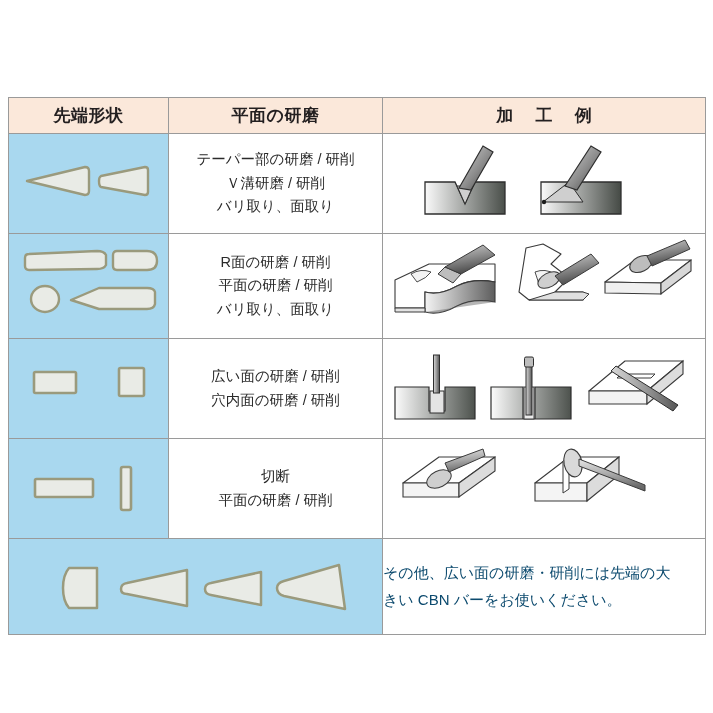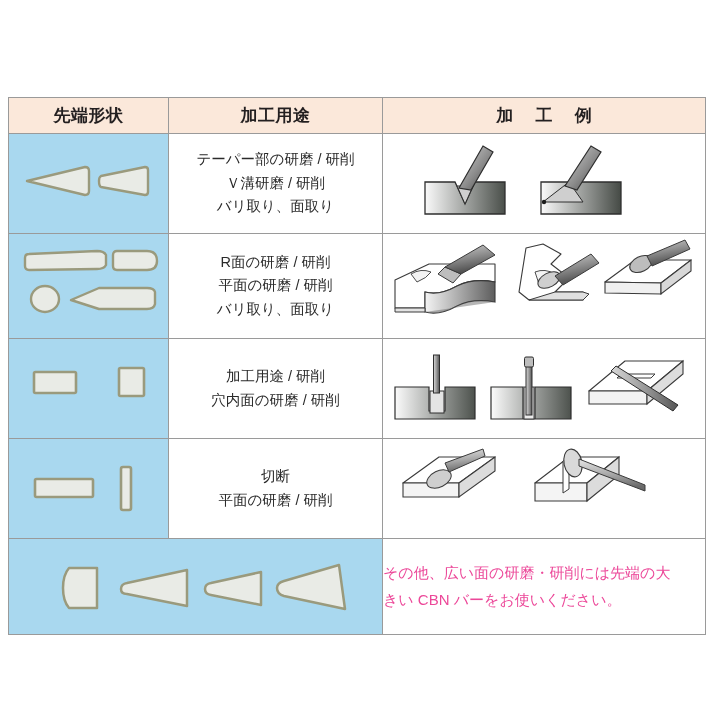--- a/index.html
+++ b/index.html
@@ -63,21 +63,21 @@
   .usecell .line { white-space: nowrap; }
   .excell {
     background: #ffffff;
     position: relative;
     padding: 0;
   }
   .notecell {
     background: #ffffff;
     font-size: 15px;
     line-height: 1.75;
-    color: #ec4899;
+    color: #0c4a6e;
     padding: 10px 14px 10px 16px;
     text-align: left;
   }
 
   
   .shapewrap { position: absolute; inset: 0; }
 </style>
 </head>
 <body>
 
@@ -86,21 +86,21 @@
   <table class="spec">
     <colgroup>
         <col class="c1">
         <col class="c2">
         <col class="c3">
       </colgroup>
 
     <tbody>
         <tr>
       <th class="hdr">先端形状</th>
-      <th class="hdr">加工用途</th>
+      <th class="hdr">平面の研磨</th>
       <th class="hdr wide">加 工 例</th>
     </tr>
 
     <tr>
       <td class="shapecell">
         <div class="shapewrap">
           <svg width="160" height="95" viewBox="0 0 160 95">
             <path d="M18 47 L76 33 Q80 33 80 37 L80 57 Q80 61 76 61 Z" fill="#e9ebe6" stroke="#9a9a7d" stroke-width="2.4" stroke-linejoin="round"></path>
             <path d="M92 42 L136 33 Q139 33 139 36 L139 58 Q139 61 136 61 L92 53 Q90 52 90 47 Q90 43 92 42 Z" fill="#e9ebe6" stroke="#9a9a7d" stroke-width="2.4" stroke-linejoin="round"></path>
           </svg>
@@ -215,21 +215,21 @@
     <tr>
       <td class="shapecell">
         <div class="shapewrap">
           <svg width="160" height="95" viewBox="0 0 160 95">
             <rect x="25" y="33" width="42" height="21" rx="1.5" fill="#e9ebe6" stroke="#9a9a7d" stroke-width="2.6"></rect>
             <rect x="110" y="29" width="25" height="28" rx="1.5" fill="#e9ebe6" stroke="#9a9a7d" stroke-width="2.6"></rect>
           </svg>
         </div>
       </td>
       <td class="usecell">
-        <div class="line">加工用途 / 研削</div>
+        <div class="line">広い面の研磨 / 研削</div>
         <div class="line">穴内面の研磨 / 研削</div>
       </td>
       <td class="excell">
         <svg width="323" height="95" viewBox="0 0 323 95">
           <defs>
             <linearGradient id="gr1" x1="0" y1="0" x2="1" y2="0">
               <stop offset="0" stop-color="#fbfbfb"></stop>
                   <stop offset="1" stop-color="#4d524d"></stop>
             </linearGradient>
             <linearGradient id="gr2" x1="0" y1="0" x2="1" y2="0">

